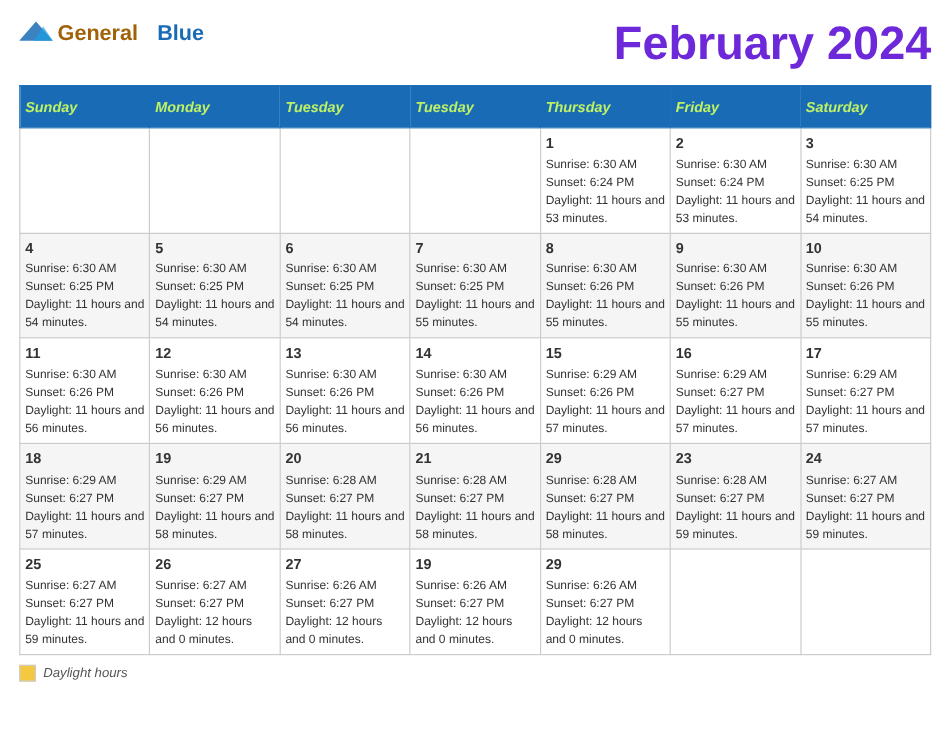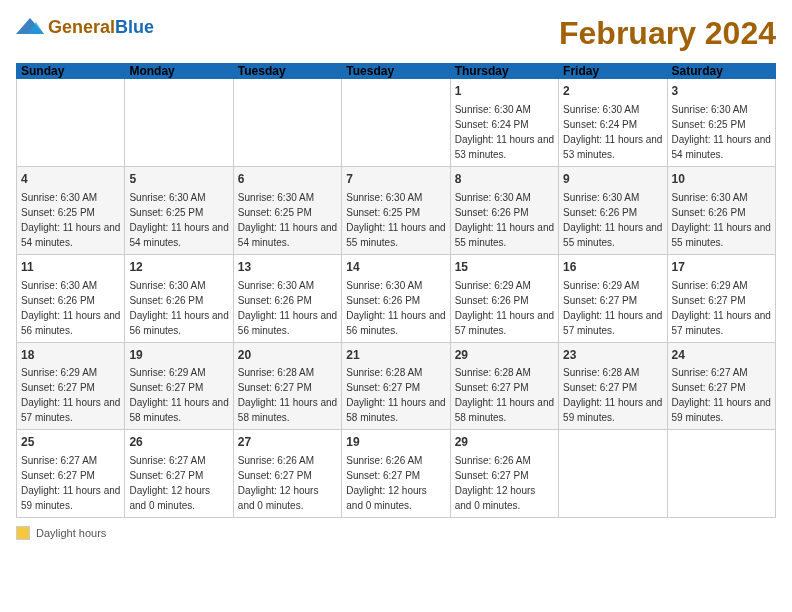--- a/index.html
+++ b/index.html
@@ -23,51 +23,53 @@
     }
     .logo-text-general {
       font-size: 18px;
       font-weight: bold;
       color: #a16207;
     }
     .logo-text-blue {
       font-size: 18px;
       font-weight: bold;
       color: #1a6bb5;
+      margin-left: 16px;
     }
     .logo-icon {
       width: 28px;
       height: 22px;
     }
     .title-area {
       text-align: right;
     }
     .main-title {
-      font-size: 32px;
-      font-weight: bold;
-      color: #a16207;
+      font-size: 39px;
+      font-weight: bold;
+      color: #6d28d9;
       line-height: 1.1;
     }
     .subtitle {
       font-size: 15px;
       color: #555;
     }
     table {
       width: 100%;
       border-collapse: collapse;
       font-size: 11px;
     }
     thead tr th {
       background-color: #1a6bb5;
-      color: #000000;
-      padding: 0 4px;
+      color: #bef264;
+      padding: 10px 4px;
       text-align: left;
       font-size: 12px;
       font-weight: bold;
       border: 1px solid #1a6bb5;
+      font-style: italic;
     }
     tbody tr td {
       border: 1px solid #ccc;
       padding: 4px 4px;
       vertical-align: top;
       width: calc(100% / 7);
       height: 80px;
       color: #333;
       font-size: 10.5px;
       line-height: 1.4;
@@ -219,16 +221,16 @@
 Daylight: 12 hours and 0 minutes.</span></td>
         <td><span class="day-number">29</span><span class="day-info" style="white-space: pre-line;">Sunrise: 6:26 AM
 Sunset: 6:27 PM
 Daylight: 12 hours and 0 minutes.</span></td>
         <td></td>
         <td></td>
       </tr>
     </tbody>
 </table>
 
-<div style="margin-top: 8px; font-size: 11px; color: #555; display: flex; align-items: center; gap: 6px;">
+<div style="margin-top: 8px; font-size: 11px; color: #555; display: flex; align-items: center; gap: 6px; font-style: italic;">
   <div style="width: 14px; height: 14px; background: #f5c842; border: 1px solid #ccc; display:inline-block;"></div>
   <span>Daylight hours</span>
 </div>
 
 </body></html>

